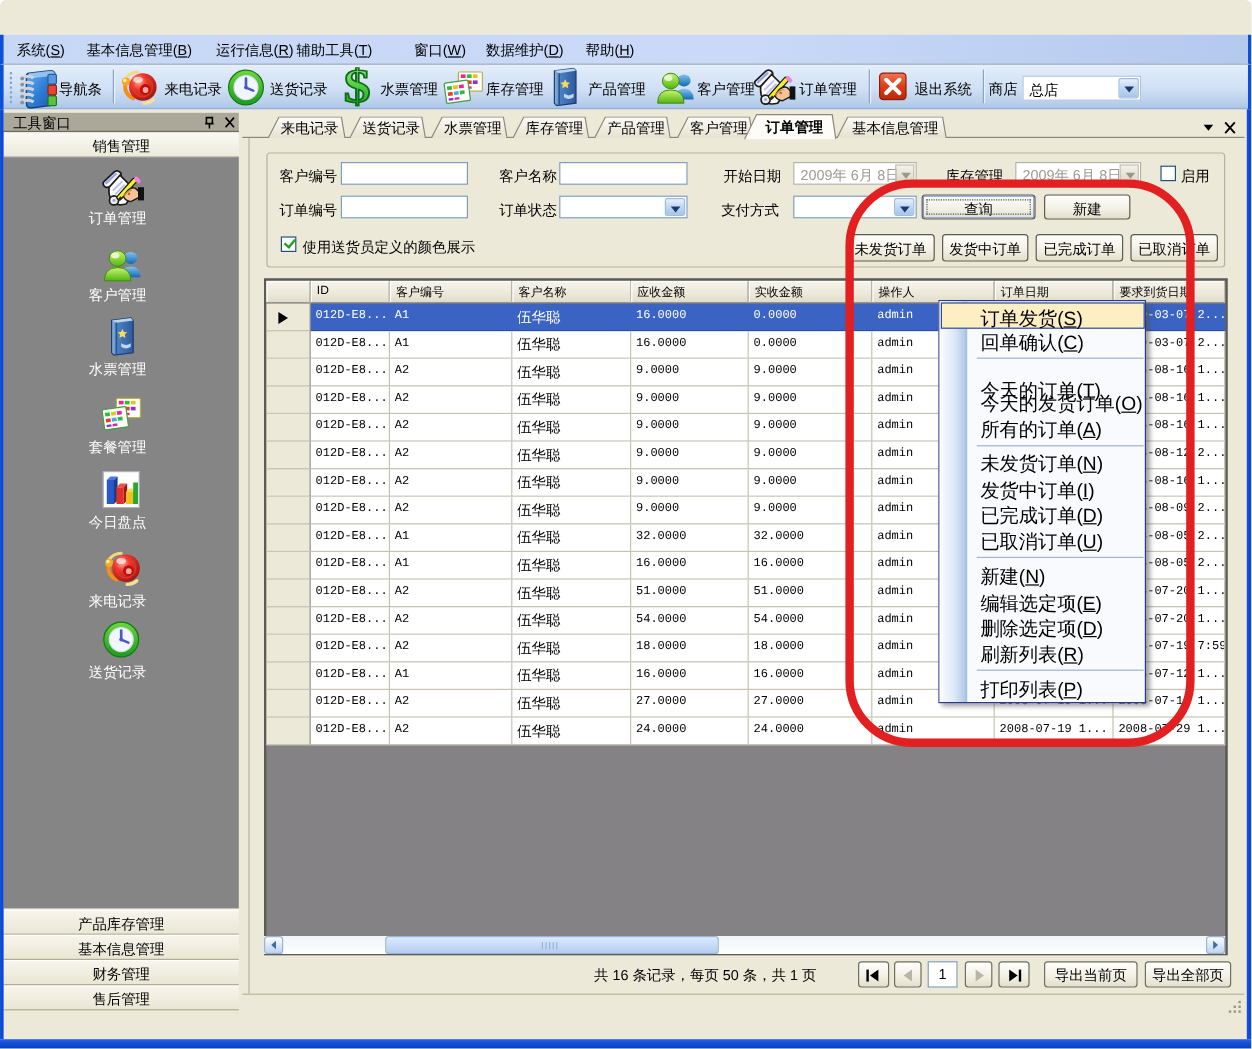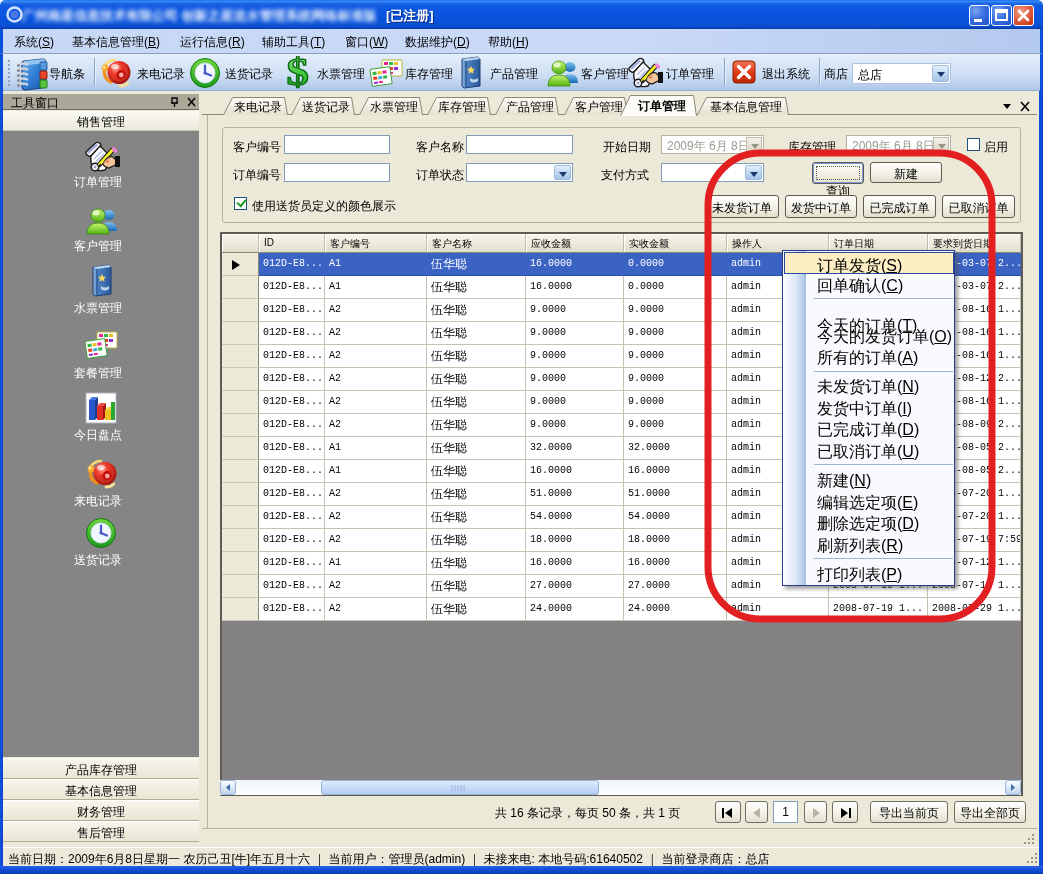--- a/index.html
+++ b/index.html
@@ -240,49 +240,25 @@
  <path d="M26 10 L30 10 L30 28 L26 28 Z" fill="#28a830"></path>
 </g>
 
 <g id="i-redx">
  <rect x="1" y="1" width="22" height="22" rx="3" fill="url(#redx)" stroke="#8c1c04" stroke-width="1"></rect>
  <path d="M6.5 6.5 L17.5 17.5 M17.5 6.5 L6.5 17.5" stroke="#fff" stroke-width="3.4" stroke-linecap="round"></path>
 </g>
 </defs>
     </svg>
 
-<div id="title" class="abs">
-<svg class="abs" style="left:6px;top:6px" width="17" height="17">
-        <circle cx="8.5" cy="8.5" r="7" fill="none" stroke="#e8f0ff" stroke-width="2.5" opacity=".9"></circle>
-        <circle cx="8.5" cy="8.5" r="4" fill="#4a78e8"></circle>
-      </svg>
-<div class="abs blur">广州南星信息技术有限公司 创新之星送水管理系统网络标准版</div>
-<div class="abs reg">[已注册]</div>
-<div class="abs tbtn" style="left:969px">
-        <svg width="19" height="19">
-          <rect x="4" y="13" width="8" height="3" fill="#fff"></rect>
-        </svg>
-      </div>
-<div class="abs tbtn" style="left:991px">
-        <svg width="19" height="19">
-          <rect x="4" y="4" width="11" height="10" fill="none" stroke="#fff" stroke-width="2"></rect>
-          <rect x="4" y="4" width="11" height="3" fill="#fff"></rect>
-        </svg>
-      </div>
-<div class="abs tbtn close" style="left:1013px">
-        <svg width="19" height="19">
-          <path d="M5 5 L14 14 M14 5 L5 14" stroke="#fff" stroke-width="2.6" stroke-linecap="round"></path>
-        </svg>
-      </div>
-</div>
 <div id="menubar" class="abs">
 <div class="mi" style="left:11px">系统(<u>S</u>)</div>
 <div class="mi" style="left:69px">基本信息管理(<u>B</u>)</div>
 <div class="mi" style="left:177px">运行信息(<u>R</u>)</div>
-<div class="mi" style="left:259px">辅助工具(<u>T</u>)</div>
+<div class="mi" style="left:244px">辅助工具(<u>T</u>)</div>
 <div class="mi" style="left:342px">窗口(<u>W</u>)</div>
 <div class="mi" style="left:402px">数据维护(<u>D</u>)</div>
 <div class="mi" style="left:485px">帮助(<u>H</u>)</div>
 </div>
 <div id="toolbar" class="abs">
 <svg class="abs" style="left:5px;top:6px" width="4" height="26">
         <rect x="0" y="0" width="2" height="2" fill="#8aa4c8"></rect>
         <rect x="0" y="4" width="2" height="2" fill="#8aa4c8"></rect>
         <rect x="0" y="8" width="2" height="2" fill="#8aa4c8"></rect>
         <rect x="0" y="12" width="2" height="2" fill="#8aa4c8"></rect>
@@ -428,21 +404,21 @@
 <div class="flabel" style="left:233px;top:167px">订单编号</div>
 <div class="finput" style="left:284px;top:163px;width:106px;height:19px"></div>
 <div class="flabel" style="left:416px;top:167px">订单状态</div>
 <div class="fcombo" style="left:466px;top:163px;width:107px;height:19px">
       <div class="ddbtn"></div>
     </div>
 <div class="flabel" style="left:601px;top:167px">支付方式</div>
 <div class="fcombo" style="left:661px;top:163px;width:103px;height:19px">
       <div class="ddbtn"></div>
     </div>
-<div class="btn def" style="left:812px;top:162px;width:52px;height:21px;padding-top:20px">查询<div style="position:absolute;left:3px;top:3px;right:3px;bottom:3px;border:1px dotted #555"></div></div>
+<div class="btn def" style="left:768px;top:162px;width:95px;height:21px;padding-top:3px">查询<div style="position:absolute;left:3px;top:3px;right:3px;bottom:3px;border:1px dotted #555"></div></div>
 <div class="btn" style="left:870px;top:162px;width:72px;height:21px;padding-top:3px">新建</div>
 <div class="cb checked" style="left:234px;top:197px"></div>
 <div class="flabel" style="left:252px;top:198px">使用送货员定义的颜色展示</div>
 <div class="btn" style="left:705px;top:195px;width:74px;height:23px;padding-top:4px">未发货订单</div>
 <div class="btn" style="left:785px;top:195px;width:72px;height:23px;padding-top:4px">发货中订单</div>
 <div class="btn" style="left:863px;top:195px;width:73px;height:23px;padding-top:4px">已完成订单</div>
 <div class="btn" style="left:942px;top:195px;width:73px;height:23px;padding-top:4px">已取消订单</div>
 <div id="grid" class="abs"></div>
 <div class="ghead abs" style="left:222px;top:234px;width:37px;height:19px"></div>
 <div class="ghead abs" style="left:259px;top:234px;width:66px;height:19px">
@@ -701,31 +677,20 @@
 <div class="pgbtn" style="left:954px;width:72px">导出全部页</div>
 <div class="abs" style="left:202px;top:828px;width:835px;height:1px;background:#b9b39b"></div>
 <svg class="abs" style="left:1022px;top:834px" width="14" height="12">
       <rect x="10" y="8" width="2" height="2" fill="#9a9784"></rect>
       <rect x="6" y="8" width="2" height="2" fill="#9a9784"></rect>
       <rect x="2" y="8" width="2" height="2" fill="#9a9784"></rect>
       <rect x="10" y="4" width="2" height="2" fill="#9a9784"></rect>
       <rect x="6" y="4" width="2" height="2" fill="#9a9784"></rect>
       <rect x="10" y="0" width="2" height="2" fill="#9a9784"></rect>
     </svg>
-<div id="status" class="abs">
-      <div class="abs" style="left:5px;top:3px;white-space:nowrap">当前日期：2009年6月8日星期一  农历己丑[牛]年五月十六  ｜ 当前用户：管理员(admin)  ｜ 未接来电:  本地号码:61640502  ｜ 当前登录商店：总店</div>
-      <svg class="abs" style="left:1022px;top:5px" width="14" height="12">
-        <rect x="10" y="8" width="2" height="2" fill="#9a9784"></rect>
-        <rect x="6" y="8" width="2" height="2" fill="#9a9784"></rect>
-        <rect x="2" y="8" width="2" height="2" fill="#9a9784"></rect>
-        <rect x="10" y="4" width="2" height="2" fill="#9a9784"></rect>
-        <rect x="6" y="4" width="2" height="2" fill="#9a9784"></rect>
-        <rect x="10" y="0" width="2" height="2" fill="#9a9784"></rect>
-      </svg>
-    </div>
 <div class="abs sideL"></div>
     <div class="abs sideR"></div>
     <div id="bottomborder" class="abs"></div>
 <div id="cmenu" class="abs">
       <div class="strip"></div>
 <div class="mitem hl" style="top:0.5px">订单发货(<u>S</u>)</div>
 <div class="mitem" style="top:22.1px">回单确认(<u>C</u>)</div>
 <div class="msep" style="top:47.4px"></div>
 <div class="mitem" style="top:62px">今天的订单(<u>T</u>)</div>
 <div class="mitem" style="top:72.7px">今天的发货订单(<u>O</u>)</div>

